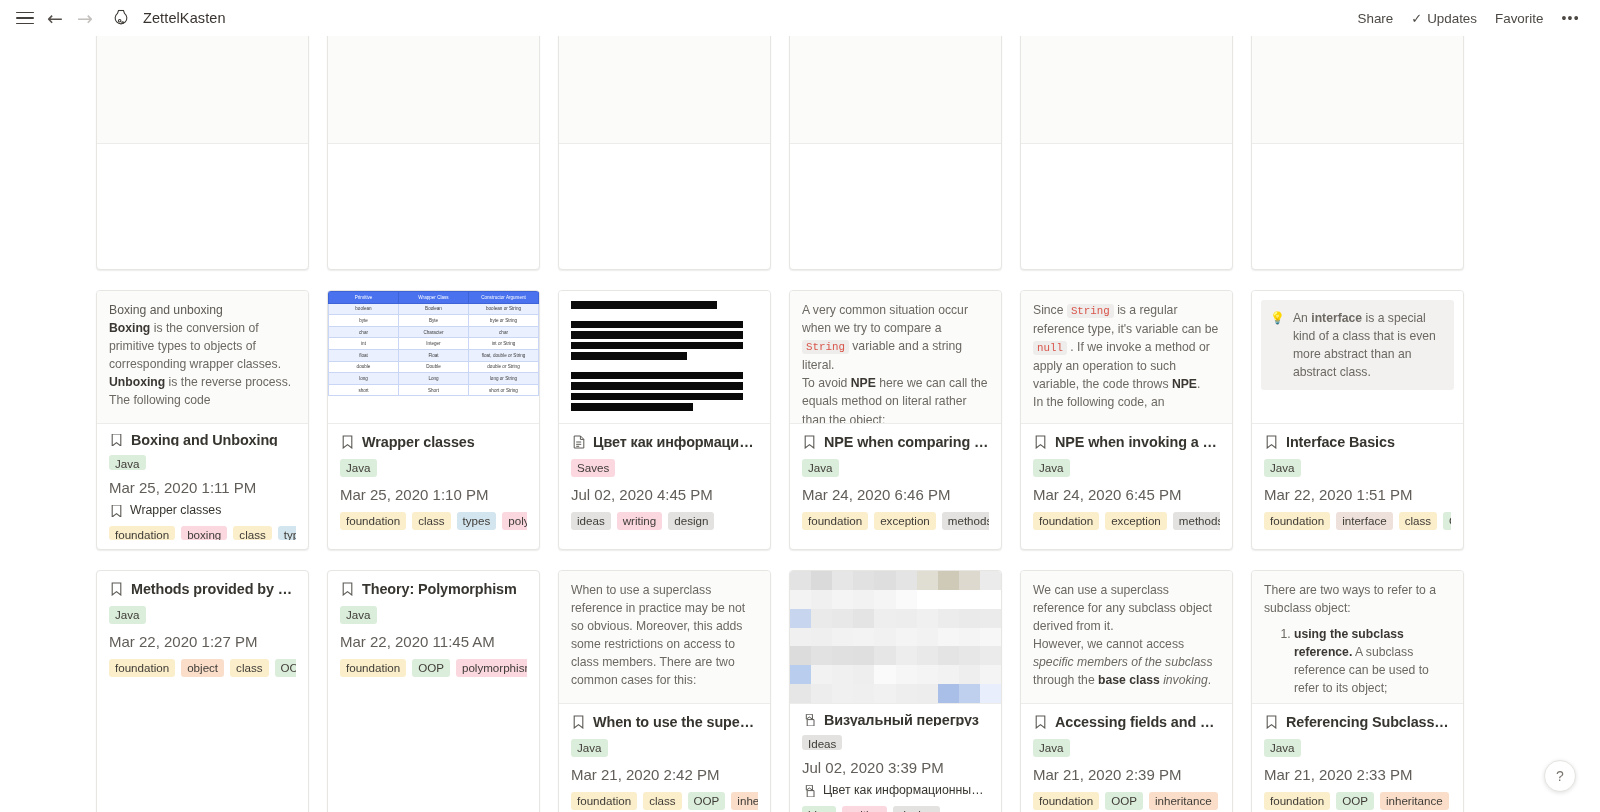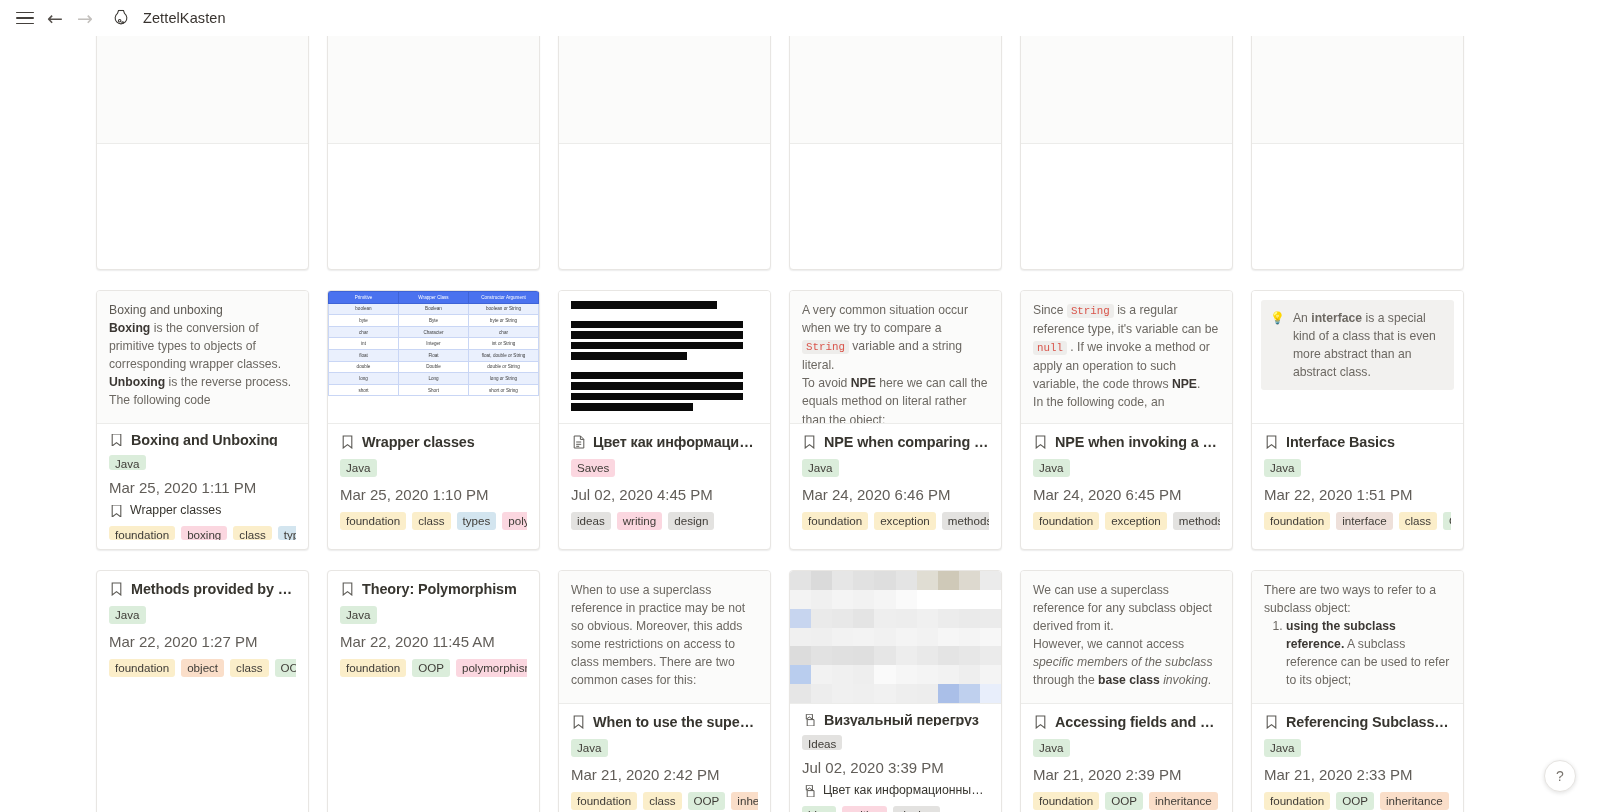--- a/index.html
+++ b/index.html
@@ -103,21 +103,21 @@
   }
   .ptext .ttl { color: #5d5953; display:block; }
   .ptext b { color: #3b3733; font-weight: bold; }
   .ptext i { font-style: italic; }
   code.inline {
     background: #eeedeb; color: #d9544a;
     font-family: "Liberation Mono", monospace;
     font-size: 10.8px; padding: 1px 4px; border-radius: 3px;
   }
   ol.plist, ul.plist { margin: 0; padding-left: 22px; }
-  ol.plist li, ul.plist li { margin: 0; }
+  ol.plist li, ul.plist li { margin: 8px; }
 
   .callout {
     margin: 9px 9px 0 9px;
     background: #f2f1ef;
     border-radius: 3px;
     padding: 9px 10px 9px 9px;
     display: flex; gap: 8px;
     font-size: 12.2px; line-height: 18px; color: #6c6862;
   }
   .callout .bulb { font-size: 12px; line-height: 18px; }
@@ -228,20 +228,31 @@
       <svg width="20" height="20" viewBox="0 0 24 24" fill="none" stroke="#3d3a36" stroke-width="1.3">
         <path d="M9 3h6l1.2 3.4a7 7 0 1 1-8.4 0L9 3z"></path>
         <circle cx="10.4" cy="15.2" r="1.5"></circle>
         <circle cx="14" cy="17.4" r="1"></circle>
         <path d="M9 3h6"></path>
       </svg>
     </div>
     <div id="apptitle">ZettelKasten</div>
   </div>
 
+  <div class="tb-right">
+    <div class="item">Share</div>
+    <div class="item">
+      <span class="check">✓</span>
+      <span>Updates</span>
+    </div>
+    <div class="item">Favorite</div>
+    <div class="item">
+      <span class="dots">•••</span>
+    </div>
+  </div>
 </div>
 
 <div id="gallery">
   <div class="grid">
 
     <div class="card">
         <div class="preview"></div>
       </div>
     <div class="card">
         <div class="preview"></div>

